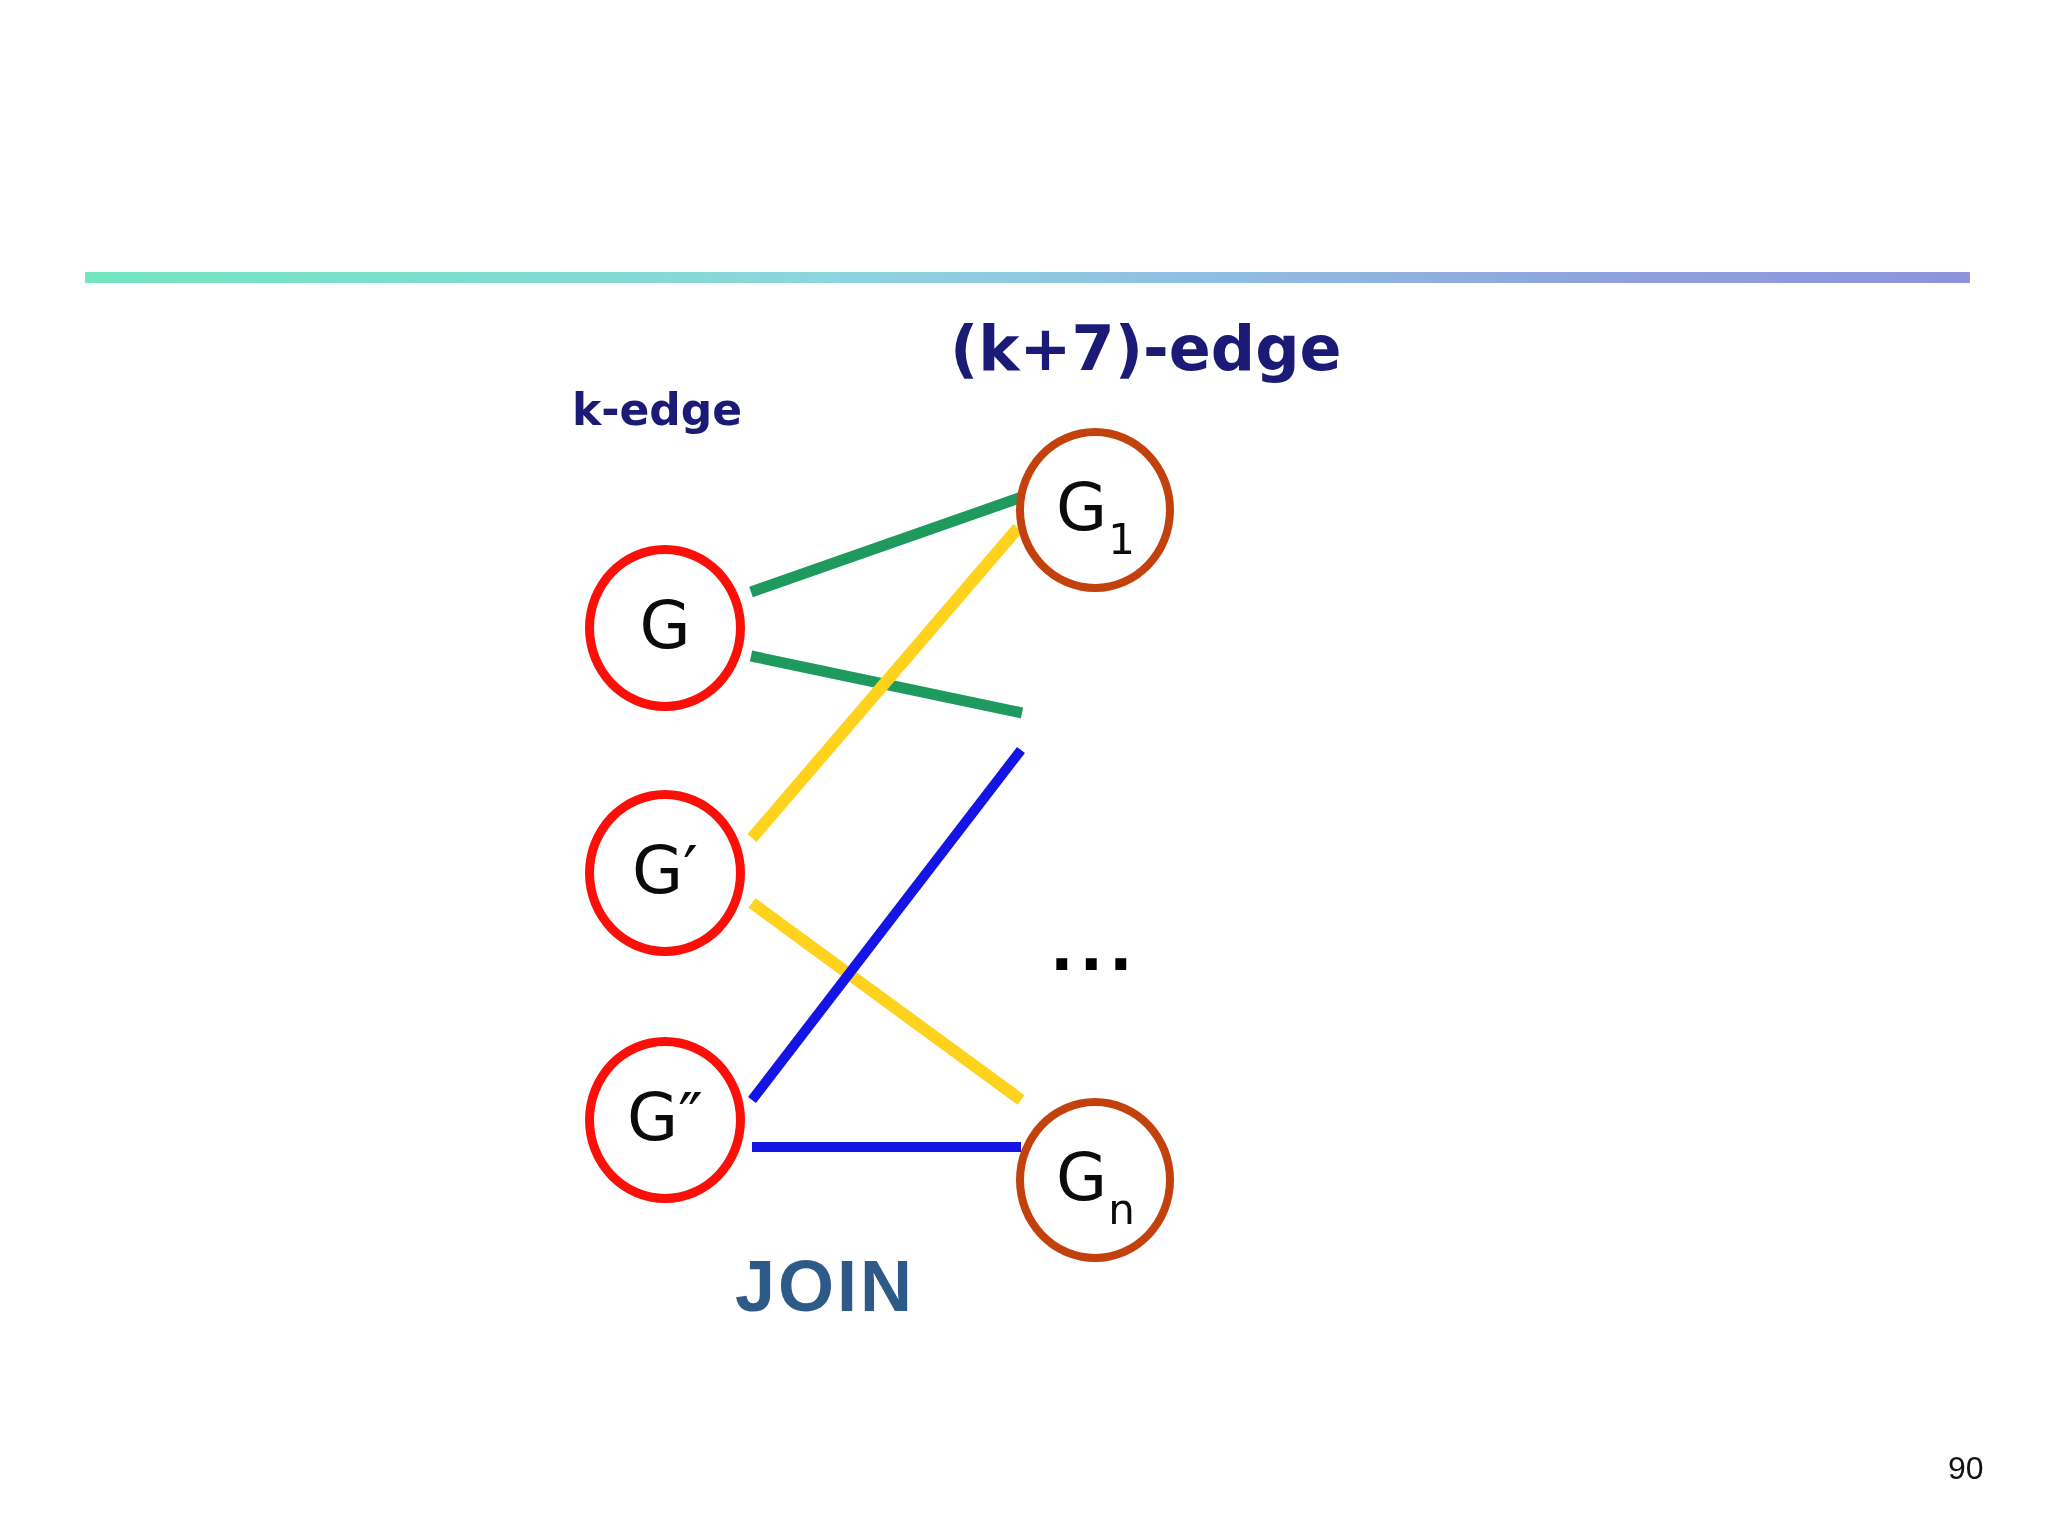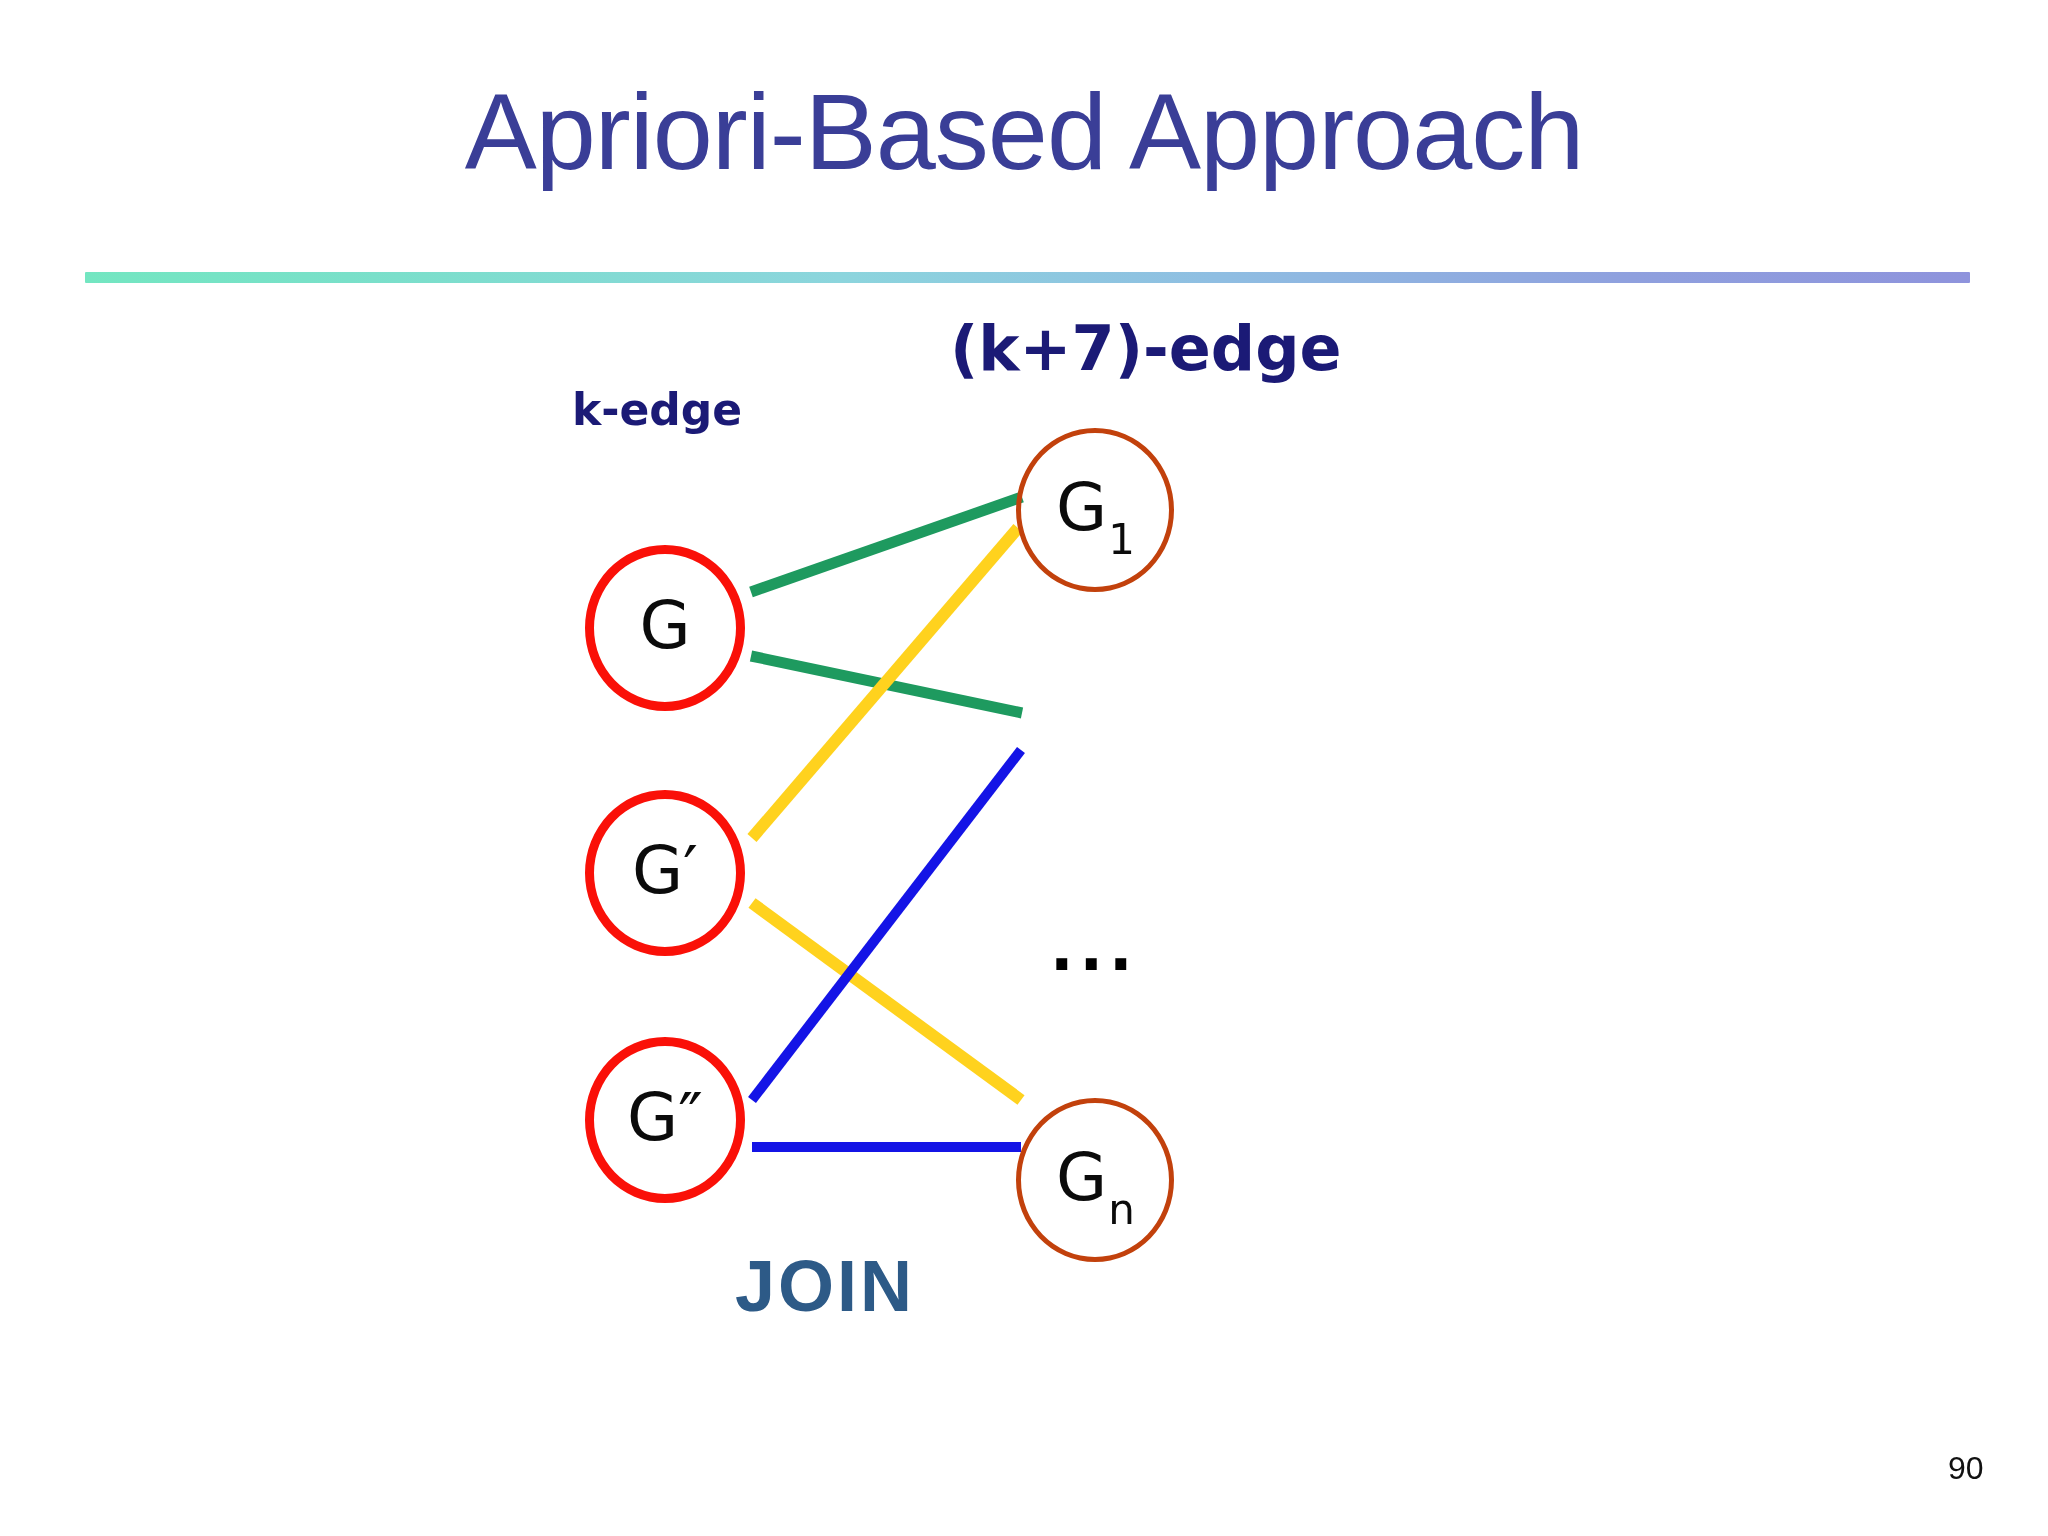--- a/index.html
+++ b/index.html
@@ -87,21 +87,21 @@
     justify-content: center;
   }
   .node-left {
     width: 160px;
     height: 166px;
     border: 9px solid #FA1008;
   }
   .node-right {
     width: 158px;
     height: 164px;
-    border: 5px solid #c2410c;
+    border: 8px solid #c2410c;
   }
   .node-label {
     font-family: "DejaVu Sans", "Liberation Sans", sans-serif;
     font-size: 66px;
     font-weight: 400;
     color: #0B0B0B;
     line-height: 1;
     white-space: nowrap;
     position: relative;
     top: -2px;
@@ -163,21 +163,20 @@
     font-size: 32px;
     color: #111111;
     line-height: 1;
   }
 </style>
 </head>
 <body>
 
 <div id="slide">
 
-  <div id="slide-title">Apriori-Based Approach</div>
 
   <div id="title-rule"></div>
 
   <div id="label-k-edge" class="edge-label">k-edge</div>
 
   <div id="label-k1-edge" class="edge-label">(k+7)-edge</div>
 
   <svg id="edges" viewBox="0 0 2048 1536">
 
     <line x1="751" y1="592" x2="1022" y2="497" stroke="#1E9A5F" stroke-width="11" stroke-linecap="butt"></line>

